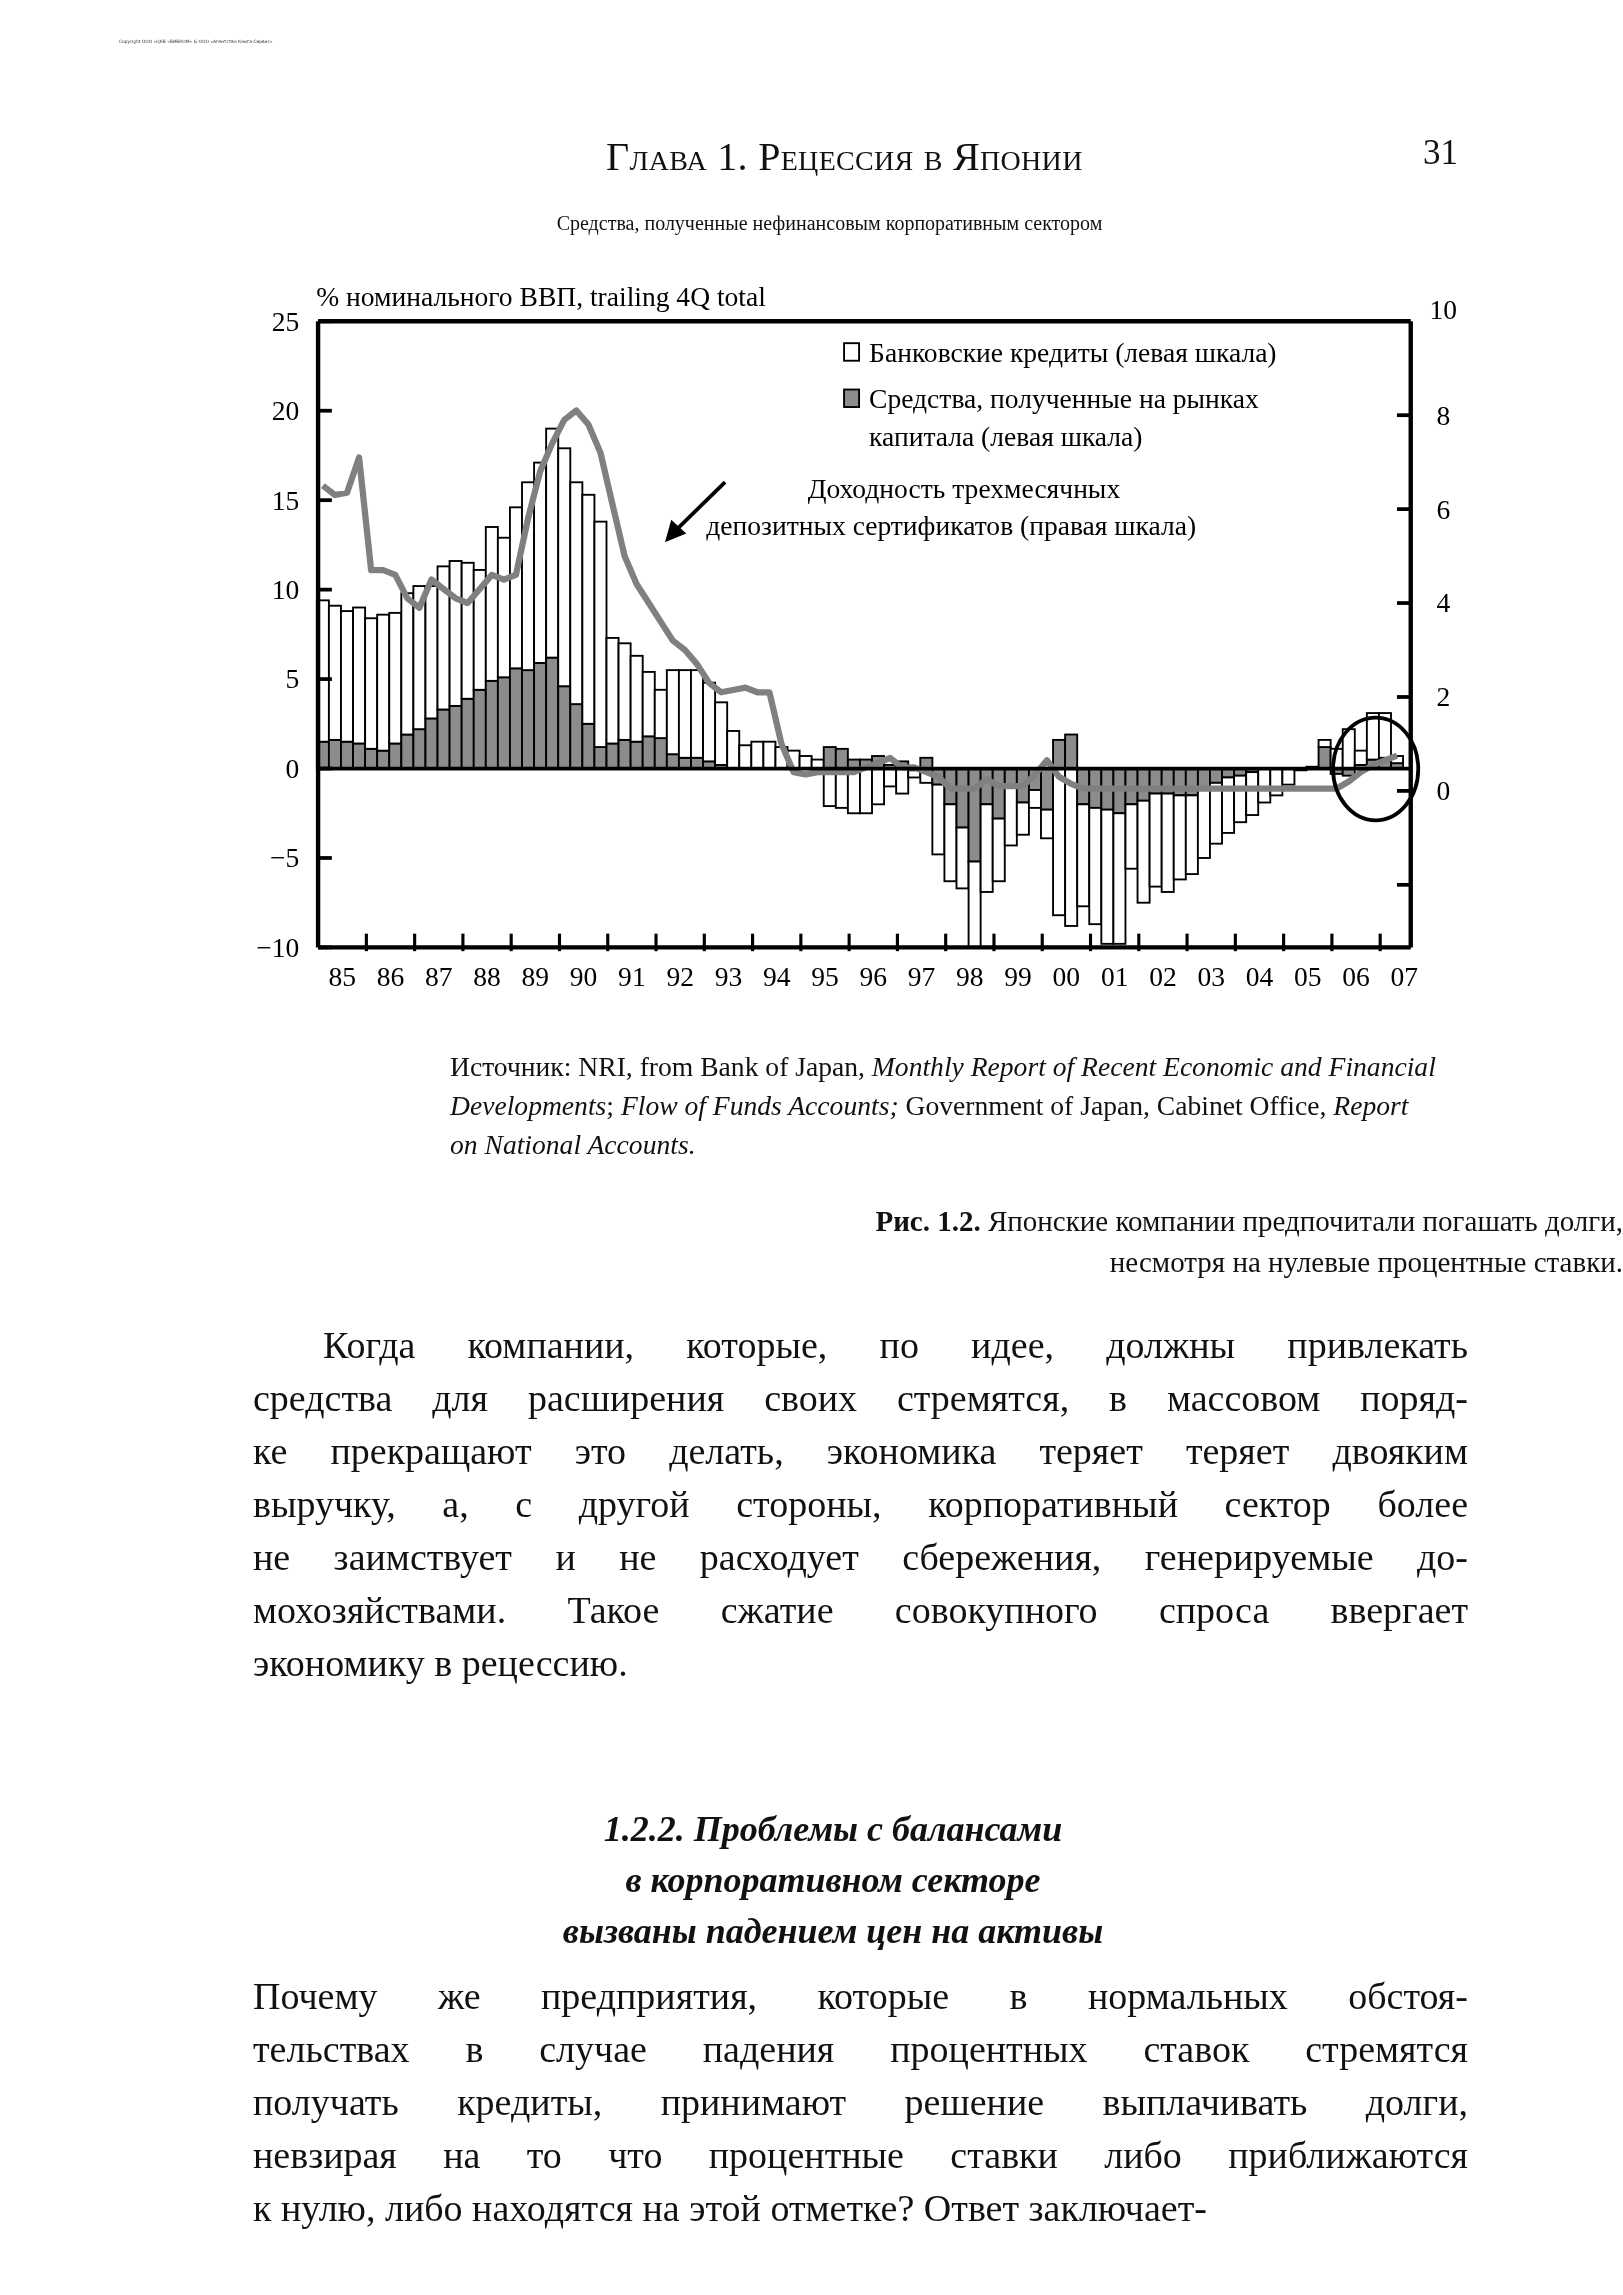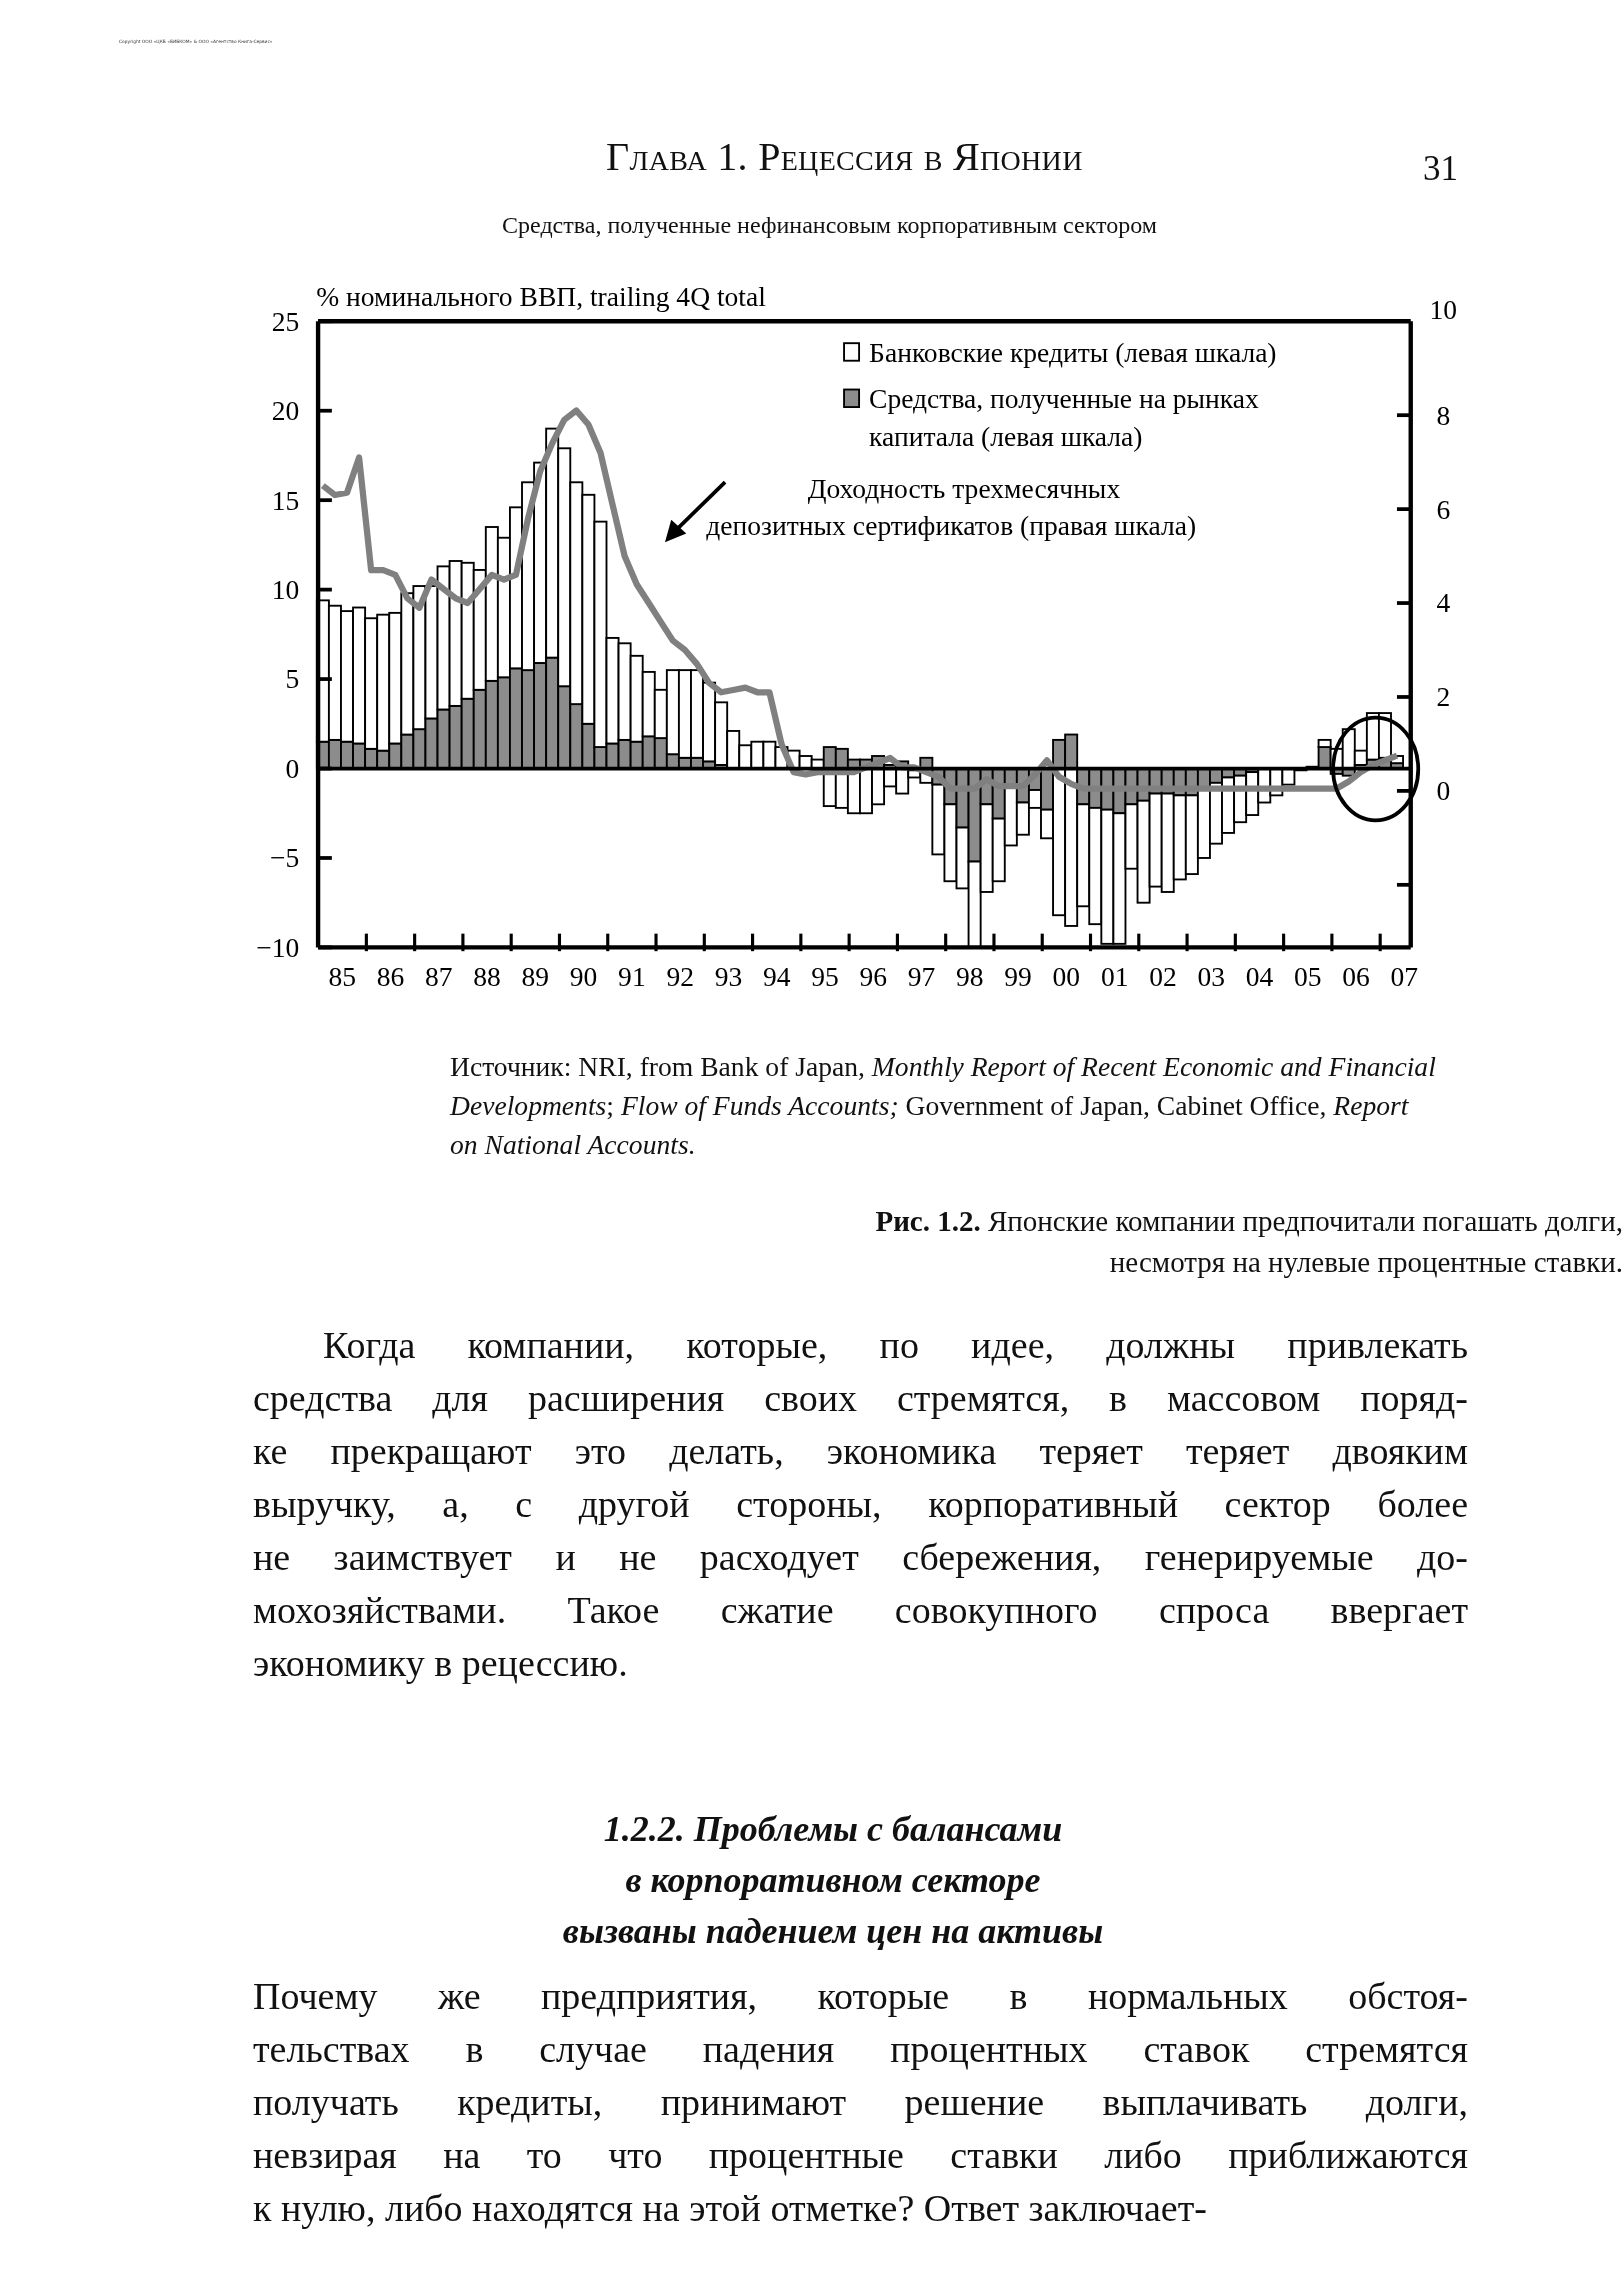--- a/index.html
+++ b/index.html
@@ -1,20 +1,20 @@
 <!DOCTYPE html>
 <html style="font-size:10px"><head>
 <meta charset="utf-8">
 <style>
   html, body { margin:0; padding:0; background:#ffffff; }
   body { width:1623px; height:2295px; position:relative; font-family:"Liberation Serif","DejaVu Serif",serif; color:#111; overflow:hidden; }
   .copyright { position:absolute; left:119px; top:39px; font-family:"DejaVu Sans",sans-serif; font-size:4.4px; color:#333; }
   .running-head { position:absolute; left:606px; top:133px; font-size:40px; font-variant:small-caps; letter-spacing:0.3px; }
-  .page-number { position:absolute; left:1423px; top:133px; font-size:35px;margin-top:16px; }
-  .chart-title { position:absolute; left:0; width:1623px; top:212px; text-align:center; font-size:24px; padding-left:36px; box-sizing:border-box; }
+  .page-number { position:absolute; left:1423px; top:133px; font-size:35px; }
+  .chart-title { position:absolute; left:0; width:1623px; top:212px; text-align:center; font-size:20px; padding-left:36px; box-sizing:border-box; }
   .chart-svg { position:absolute; left:0; top:0; }
   .source { position:absolute; left:430px; top:1047px; width:990px; font-size:27.6px; line-height:39px;margin-left:20px; }
   .source i { font-style:italic; }
   .caption { position:absolute; left:0; width:1623px; top:1201px; text-align:right; font-size:29px; line-height:41px; padding-left:25px; box-sizing:border-box; }
   .caption b { font-weight:bold; }
   .para { position:absolute; left:253px; width:1215px; font-size:38px; line-height:53px; text-align:justify; }
   .para .line { display:block; text-align:justify; text-align-last:justify; white-space:nowrap; }
   .para .line.last { text-align-last:left; }
   .section-heading { position:absolute; left:0; width:1623px; top:1804px; text-align:center; font-size:36px; line-height:51px; font-style:italic; font-weight:bold; padding-left:43px; box-sizing:border-box; }
   .legend-text { font-size:44px; font-family:"Liberation Serif",serif; }

